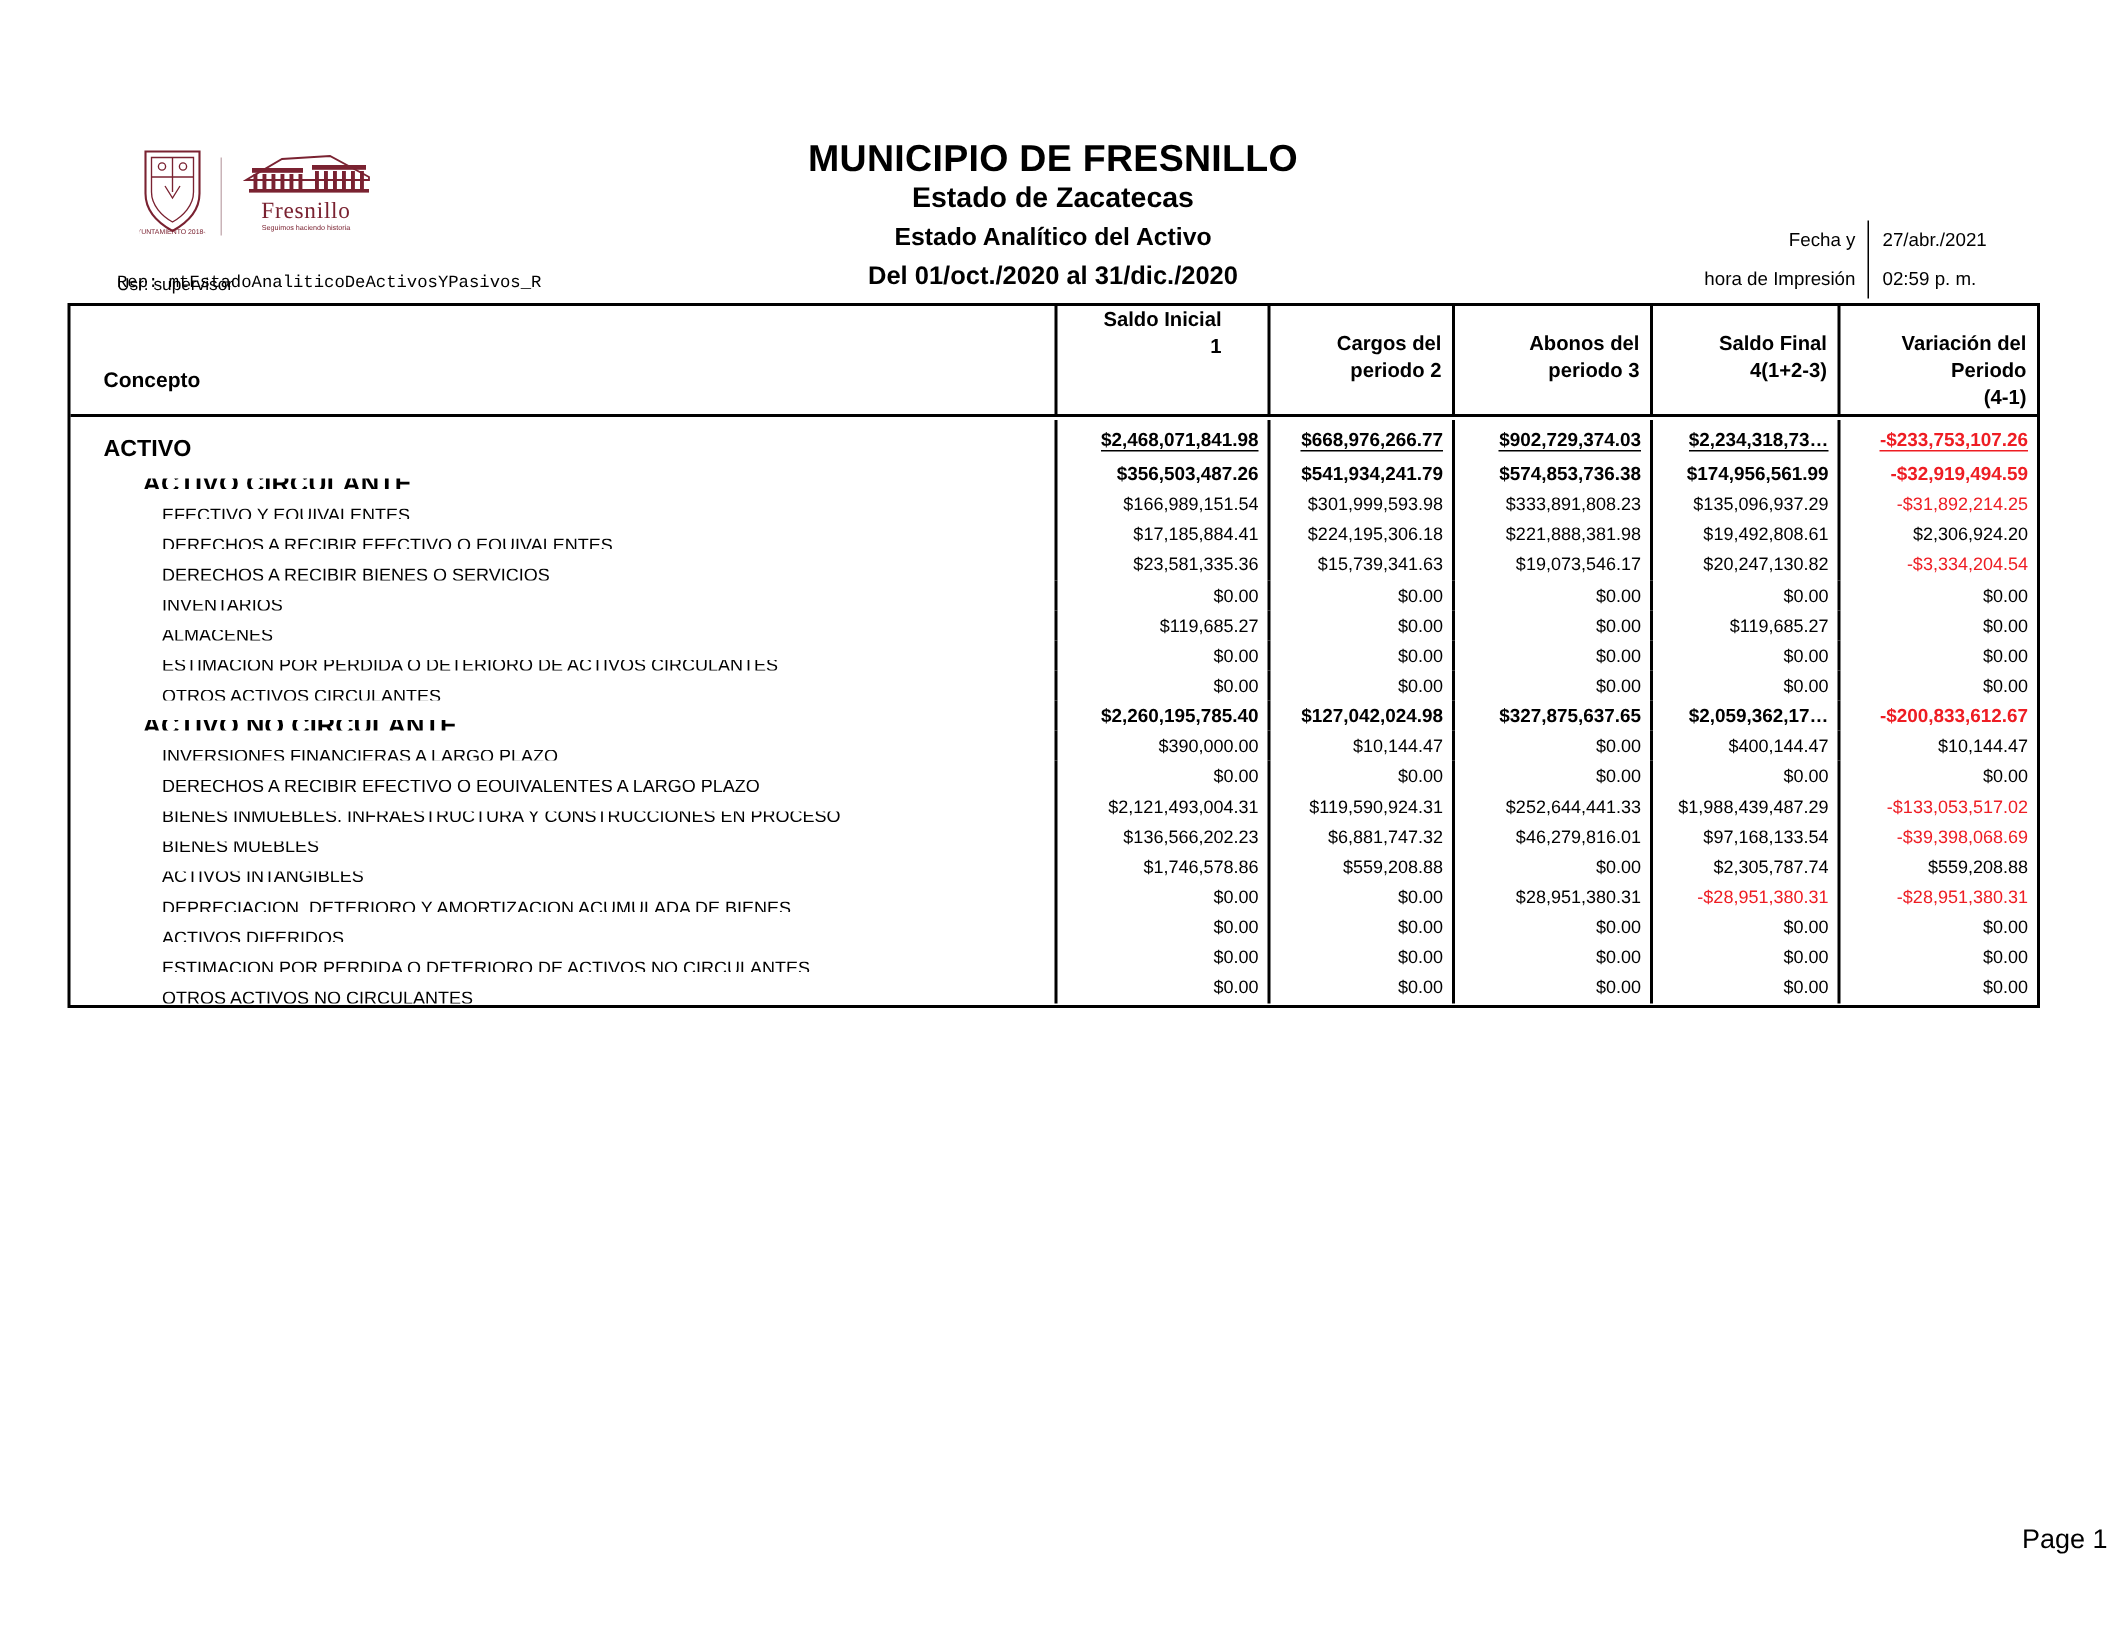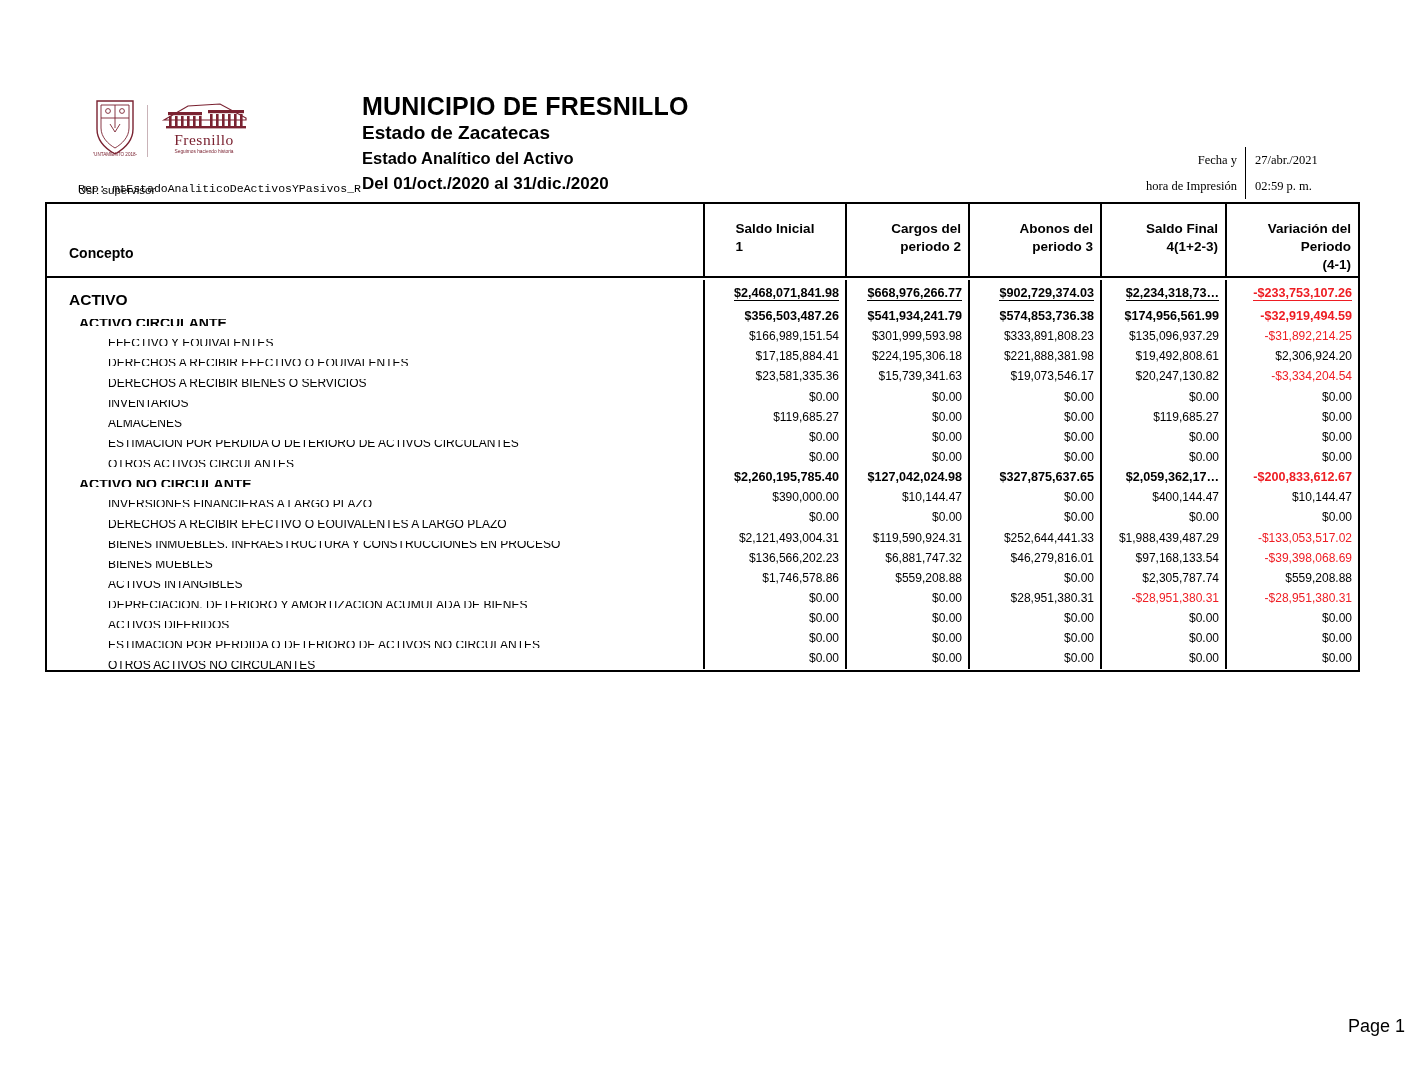--- a/index.html
+++ b/index.html
@@ -10,59 +10,59 @@
   }
   .page { position:absolute; inset:0; background:#fff; }
 
   
   .logo { position:absolute; left:93px; top:96px; width:160px; height:66px;
           display:flex; align-items:center; gap:10px; }
   .logo svg { display:block; }
   .logo-divider { width:1px; height:52px; background:#c9b3b8; margin-top:4px; }
 
   
-  .titles { position:absolute; left:362px; top:92px; width:700px; text-align:left; }
+  .titles { position:absolute; left:352px; top:92px; width:700px; text-align:center; }
   .t1 { font-size:25px; font-weight:bold; letter-spacing:0.2px; }
   .t2 { font-size:19px; font-weight:bold; margin-top:1px; }
   .t3 { font-size:16.5px; font-weight:bold; margin-top:5px; }
   .t4 { font-size:17px; font-weight:bold; margin-top:6px; }
 
   
   .printinfo { position:absolute; top:147px; left:1128px; width:232px; }
-  .pi-grid { display:grid; grid-template-columns: 118px 1fr; font-family: Liberation Serif, serif; }
+  .pi-grid { display:grid; grid-template-columns: 118px 1fr; }
   .pi-labels { text-align:right; padding-right:8px; border-right:1.5px solid #000; }
   .pi-values { padding-left:9px; }
   .pi-line { font-size:12.5px; height:26px; display:flex; align-items:center; }
   .pi-labels .pi-line { justify-content:flex-end; }
 
   
   .meta { position:absolute; left:78px; font-size:11.5px; white-space:nowrap; }
   .meta.rep { top:182px;font-family:Liberation Mono, monospace; }
   .meta.usr { top:184px; }
 
   
   .rtable { position:absolute; left:45px; top:202px; width:1315px; height:470px;
             border:2px solid #000; background:#fff; }
   .thead, .trow { display:grid; grid-template-columns: 656px 142px 123px 132px 125px 1fr; }
   .thead { height:74px; border-bottom:2px solid #000; }
   .th { font-weight:bold; font-size:13.5px; white-space:pre-line; line-height:1.35;
         border-left:2px solid #000; display:flex; }
   .th:first-child { border-left:none; }
   .th-concepto { align-items:flex-end; padding:0 0 13px 22px; font-size:14px; }
-  .th-c { align-items:flex-start; justify-content:center; text-align:left; padding-top:16px; }
+  .th-c { align-items:flex-start; justify-content:center; text-align:right; }
   .th-r { align-items:flex-start; justify-content:flex-end; text-align:right; padding:16px 7px 0 0; }
 
   .tbody { padding-top:2px; }
   .trow { height:20.15px; }
   .trow.grand { height:26px; }
   .cell { display:flex; align-items:center; overflow:hidden; }
   .cell.val { justify-content:flex-end; padding-right:6px; border-left:2px solid #000; }
   .cell.label { white-space:nowrap;margin-top:13px; }
   .l0 { padding-left:22px; font-weight:bold; font-size:15.5px; }
-  .l1 { padding-left:32px; font-weight:bold; font-size:14px; }
+  .l1 { padding-left:48px; font-weight:bold; font-size:17px; }
   .l2 { padding-left:61px; font-size:12px; }
   .num { font-size:12px; white-space:nowrap; }
   .grand .num, .section .num { font-weight:bold; font-size:12.6px; }
   .neg { color:var(--neg,#ee1d23); }
   .und { border-bottom:1.6px solid currentColor; padding-bottom:0px; }
 
   
   .pagefoot { position:absolute; top:1016px; left:1302px; font-size:18px;margin-left:46px; }
 </style>
 </head>

